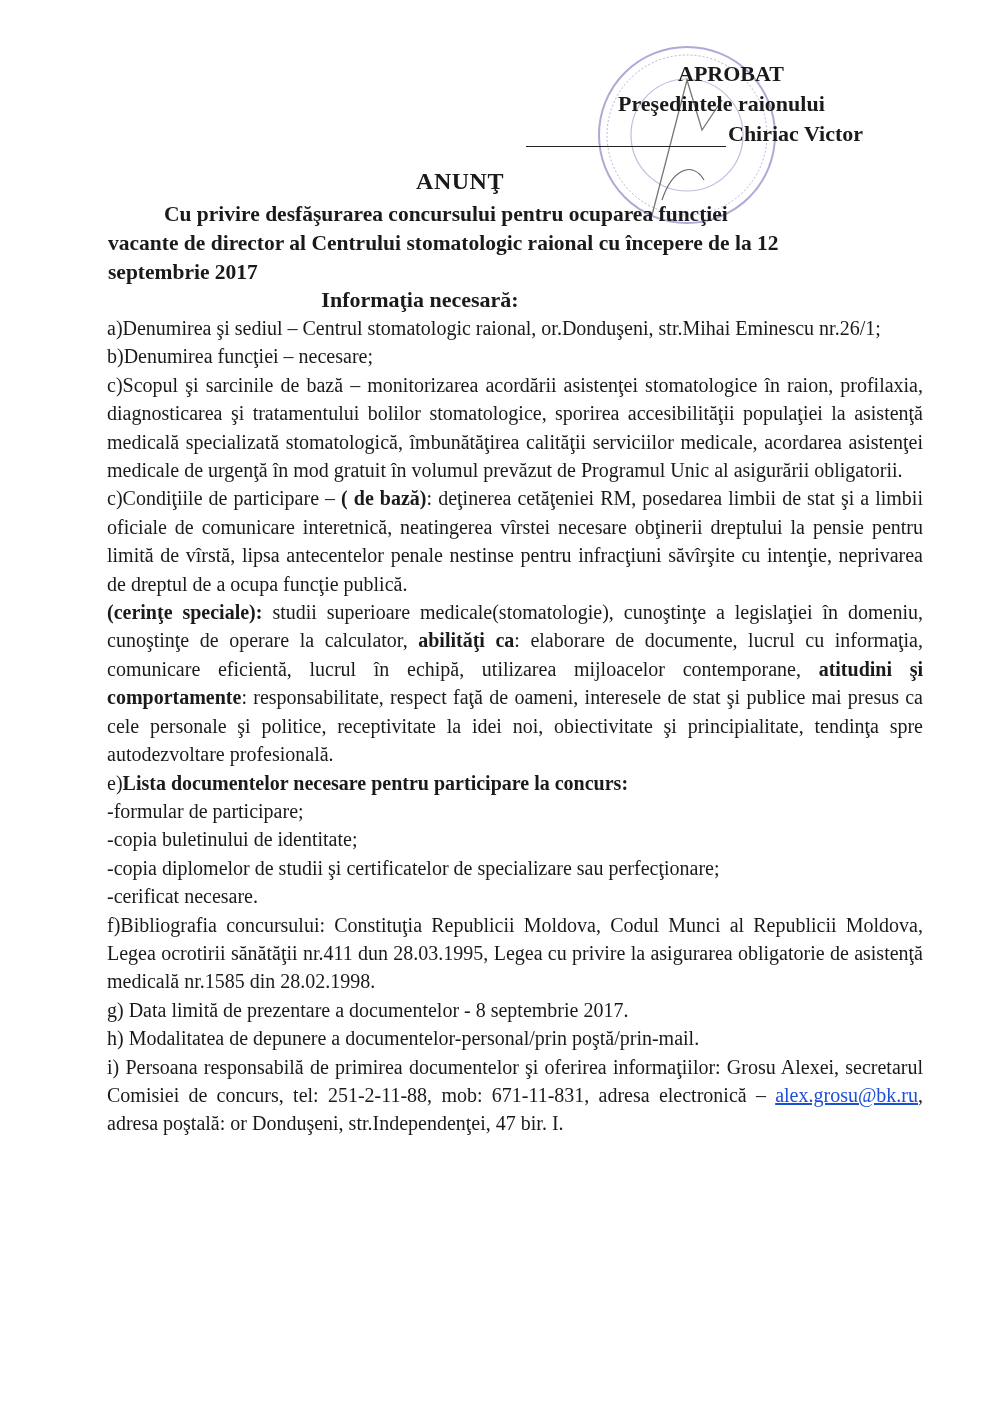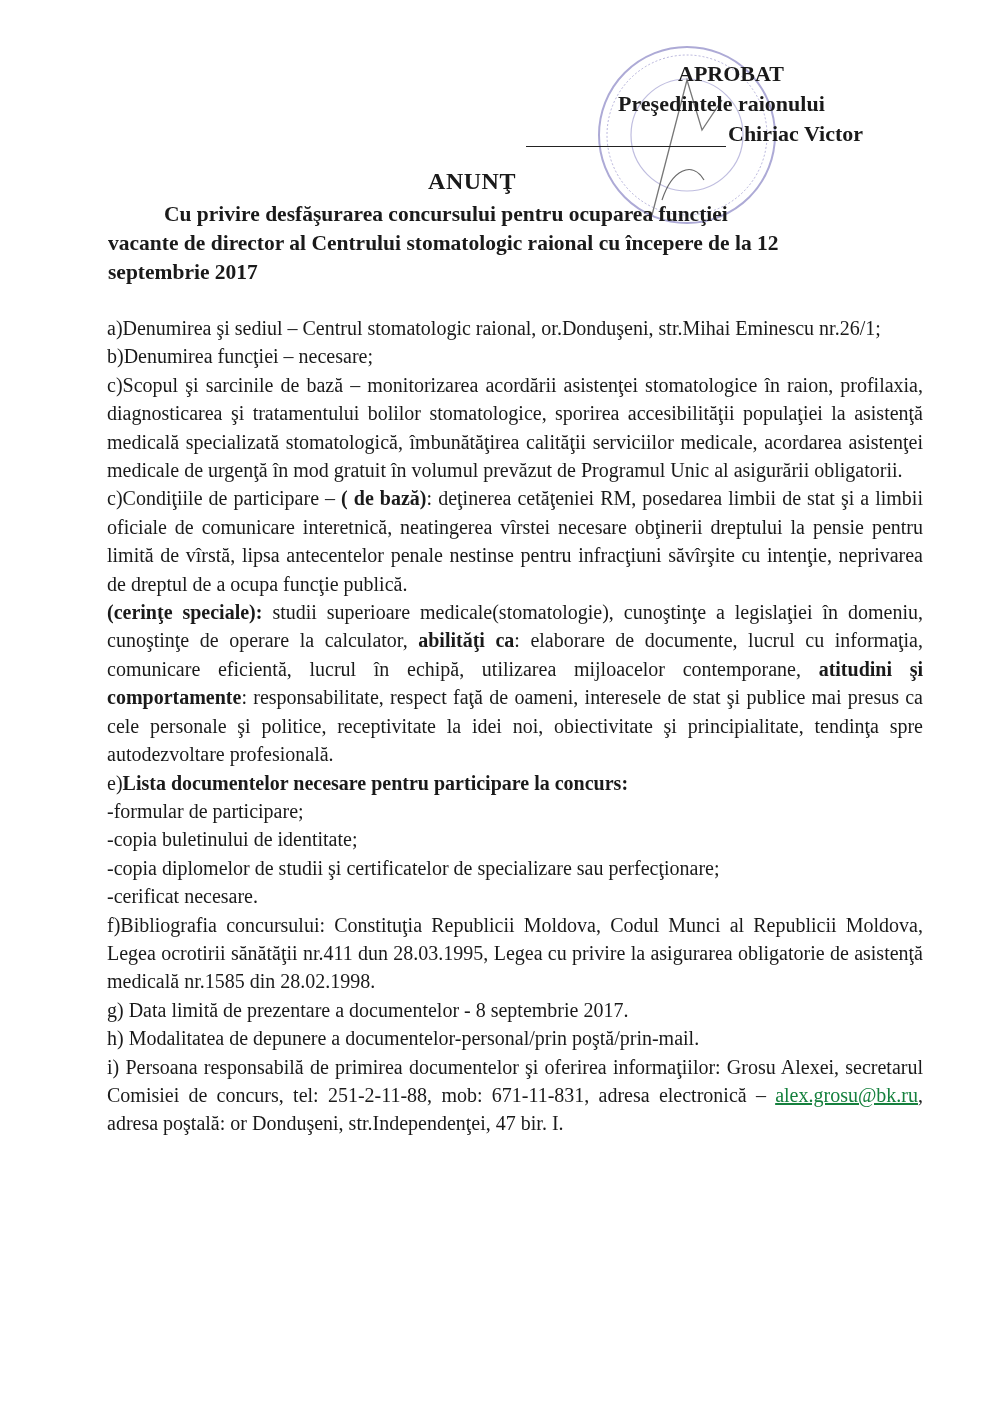--- a/index.html
+++ b/index.html
@@ -6,32 +6,32 @@
   body { width: 1006px; height: 1420px; position: relative; overflow: hidden;
          font-family: "Liberation Serif", "DejaVu Serif", serif; color: #1a1a1a; }
   .page { position: absolute; left: 0; top: 0; width: 1006px; height: 1420px; }
   .approval { position: absolute; left: 520px; top: 58px; width: 380px; font-weight: bold;
               font-size: 22px; line-height: 31px; }
   .approval .a1 { position: absolute; left: 158px; top: 0; white-space: nowrap; }
   .approval .a2 { position: absolute; left: 98px; top: 30px; white-space: nowrap; }
   .approval .a3 { position: absolute; left: 208px; top: 60px; white-space: nowrap; }
   .sigline { position: absolute; left: 526px; top: 146px; width: 200px; border-top: 1.5px solid #222; }
   .stamp { position: absolute; left: 592px; top: 40px; width: 190px; height: 190px; }
-  .title { position: absolute; left: 12px; width: 920px; top: 168px; text-align: center;
+  .title { position: absolute; left: 0; width: 920px; top: 168px; text-align: center;
            font-weight: bold; font-size: 24px; letter-spacing: 0.5px; }
   .subtitle { position: absolute; left: 108px; top: 200px; width: 818px; font-weight: bold;
               font-size: 21.5px; line-height: 29px; text-align: justify; }
   .subtitle .l1 { padding-left: 56px; display: block; }
   .info-head { position: absolute; left: 0; width: 840px; top: 287px; text-align: center;
                font-weight: bold; font-size: 22px; }
   .body { position: absolute; left: 107px; top: 314px; width: 816px; font-size: 20px;
           line-height: 28.4px; }
   .para { margin: 0; text-align: justify; text-align-last: left; }
   .para b { font-weight: bold; }
-  .email { color: #15803d; text-decoration: underline; }
+  .email { color: #1d4ed8; text-decoration: underline; }
 </style>
 </head>
 <body>
 
 <div class="page">
 
   <svg class="stamp" viewBox="0 0 190 190">
     <circle cx="95" cy="95" r="88" fill="none" stroke="#8a86c4" stroke-width="2" opacity="0.7"></circle>
     <circle cx="95" cy="95" r="80" fill="none" stroke="#8a86c4" stroke-width="1" opacity="0.6" stroke-dasharray="2 2"></circle>
     <circle cx="95" cy="95" r="56" fill="none" stroke="#8a86c4" stroke-width="1.2" opacity="0.55"></circle>
@@ -47,20 +47,21 @@
   <div class="sigline"></div>
 
   <div class="title">ANUNŢ</div>
 
   <div class="subtitle">
     <span class="l1">Cu privire desfăşurarea concursului pentru ocuparea funcţiei</span>
     <span>vacante de director al Centrului stomatologic raional cu începere de la 12</span><br>
     <span>septembrie 2017</span>
   </div>
 
+  <div class="info-head">Informaţia necesară:</div>
 
   <div class="body">
     <p class="para">a)Denumirea şi sediul – Centrul stomatologic raional, or.Donduşeni, str.Mihai Eminescu nr.26/1;</p>
     <p class="para">b)Denumirea funcţiei – necesare;</p>
     <p class="para">c)Scopul şi sarcinile de bază – monitorizarea acordării asistenţei stomatologice în raion, profilaxia, diagnosticarea şi tratamentului bolilor stomatologice, sporirea accesibilităţii populaţiei la asistenţă medicală specializată stomatologică, îmbunătăţirea calităţii serviciilor medicale, acordarea asistenţei medicale de urgenţă în mod gratuit în volumul prevăzut de Programul Unic al asigurării obligatorii.</p>
     <p class="para"><span>c)Condiţiile de participare – </span><b>( de bază)</b><span>: deţinerea cetăţeniei RM, posedarea limbii de stat şi a limbii oficiale de comunicare interetnică, neatingerea vîrstei necesare obţinerii dreptului la pensie pentru limită de vîrstă, lipsa antecentelor penale nestinse pentru infracţiuni săvîrşite cu intenţie, neprivarea de dreptul de a ocupa funcţie publică.</span></p>
     <p class="para"><b>(cerinţe speciale):</b><span> studii superioare medicale(stomatologie), cunoştinţe a legislaţiei în domeniu, cunoştinţe de operare la calculator, </span><b>abilităţi ca</b><span>: elaborare de documente, lucrul cu informaţia, comunicare eficientă, lucrul în echipă, utilizarea mijloacelor contemporane, </span><b>atitudini şi comportamente</b><span>: responsabilitate, respect faţă de oameni, interesele de stat şi publice mai presus ca cele personale şi politice, receptivitate la idei noi, obiectivitate şi principialitate, tendinţa spre autodezvoltare profesională.</span></p>
     <p class="para"><span>e)</span><b>Lista documentelor necesare pentru participare la concurs:</b></p>
     <p class="para">-formular de participare;</p>
     <p class="para">-copia buletinului de identitate;</p>

